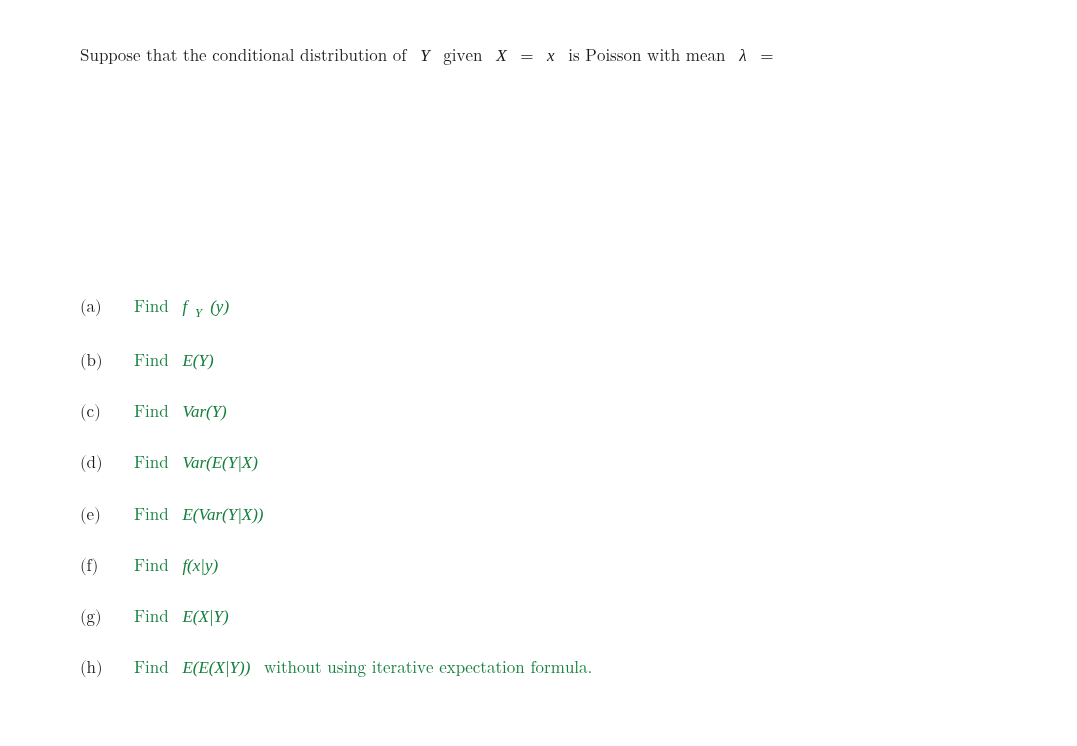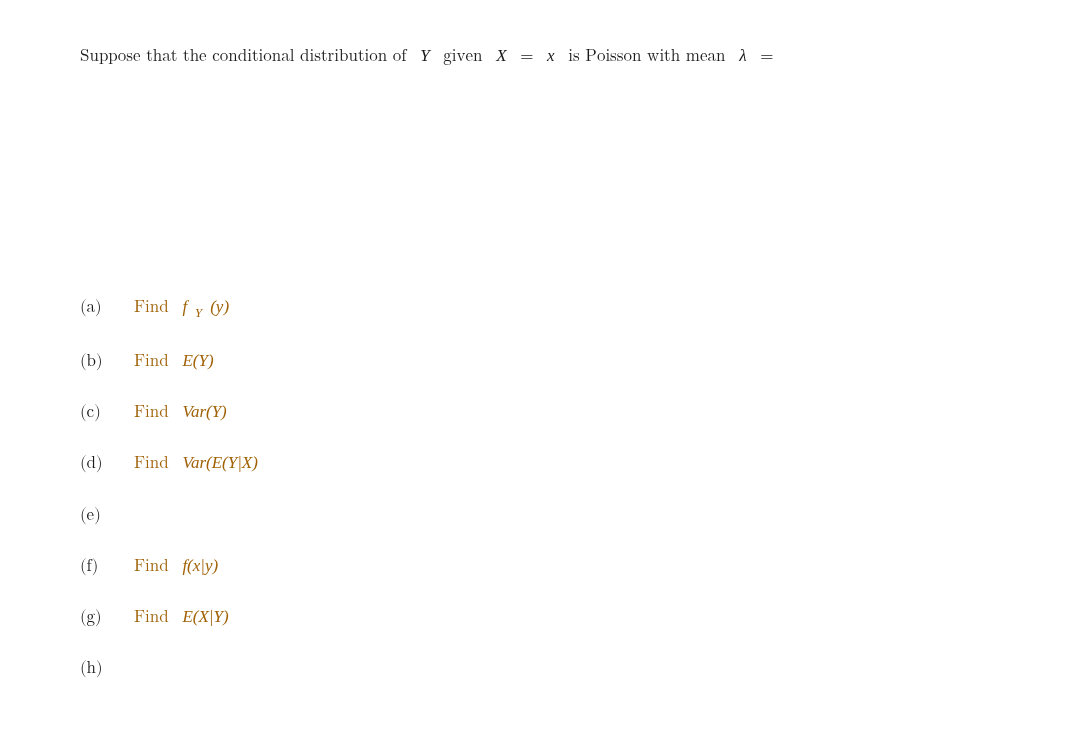--- a/index.html
+++ b/index.html
@@ -52,21 +52,21 @@
       line-height: 1.6;
     }
 
     .part-label {
       min-width: 38px;
       color: #1a1a1a;
       font-style: normal;
     }
 
     .part-content {
-      color: #a16207;
+      color: #15803d;
     }
 
     sub {
       font-size: 0.75em;
       vertical-align: sub;
     }
   </style>
 </head>
 <body>
 
@@ -100,31 +100,37 @@
       </span>
     </li>
     <li>
       <span class="part-label">(d)</span>
       <span class="part-content">
         Find <span class="math">Var(E(Y|X)</span>
       </span>
     </li>
     <li>
       <span class="part-label">(e)</span>
+      <span class="part-content">
+        Find <span class="math">E(Var(Y|X))</span>
+      </span>
     </li>
     <li>
       <span class="part-label">(f)</span>
       <span class="part-content">
         Find <span class="math">f(x|y)</span>
       </span>
     </li>
     <li>
       <span class="part-label">(g)</span>
       <span class="part-content">
         Find <span class="math">E(X|Y)</span>
       </span>
     </li>
     <li>
       <span class="part-label">(h)</span>
+      <span class="part-content">
+        Find <span class="math">E(E(X|Y))</span> without using iterative expectation formula.
+      </span>
     </li>
   </ul>
 
 </div>
 
 </body></html>

